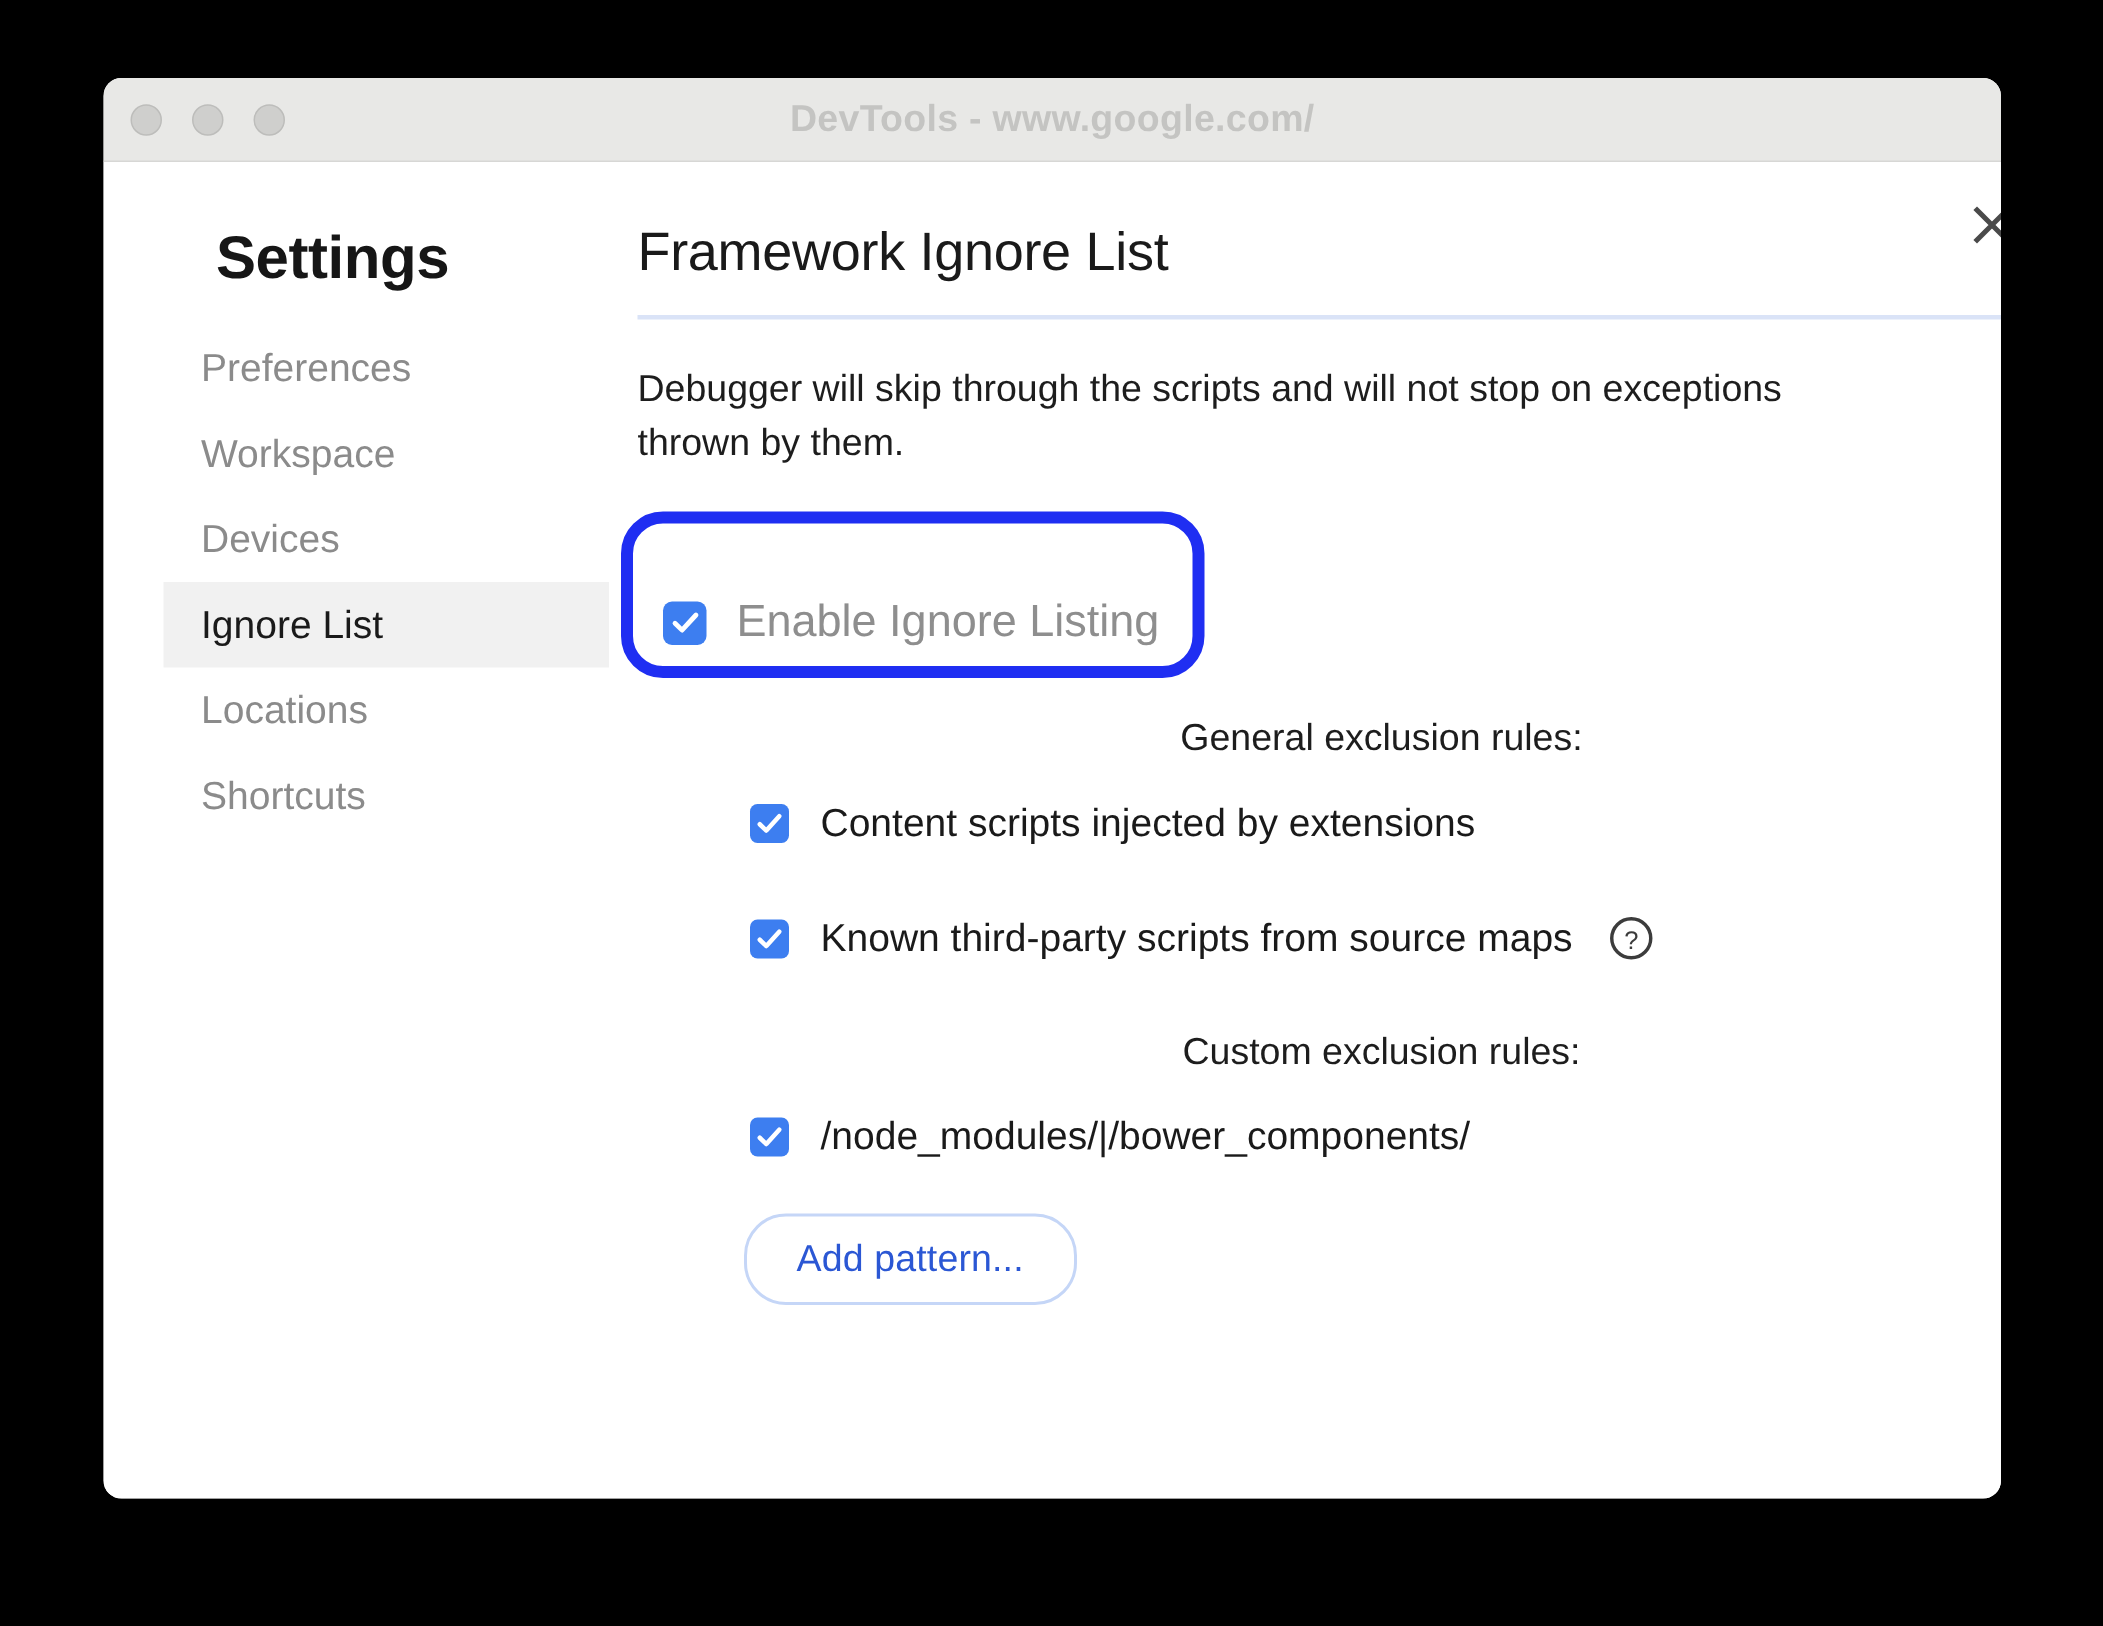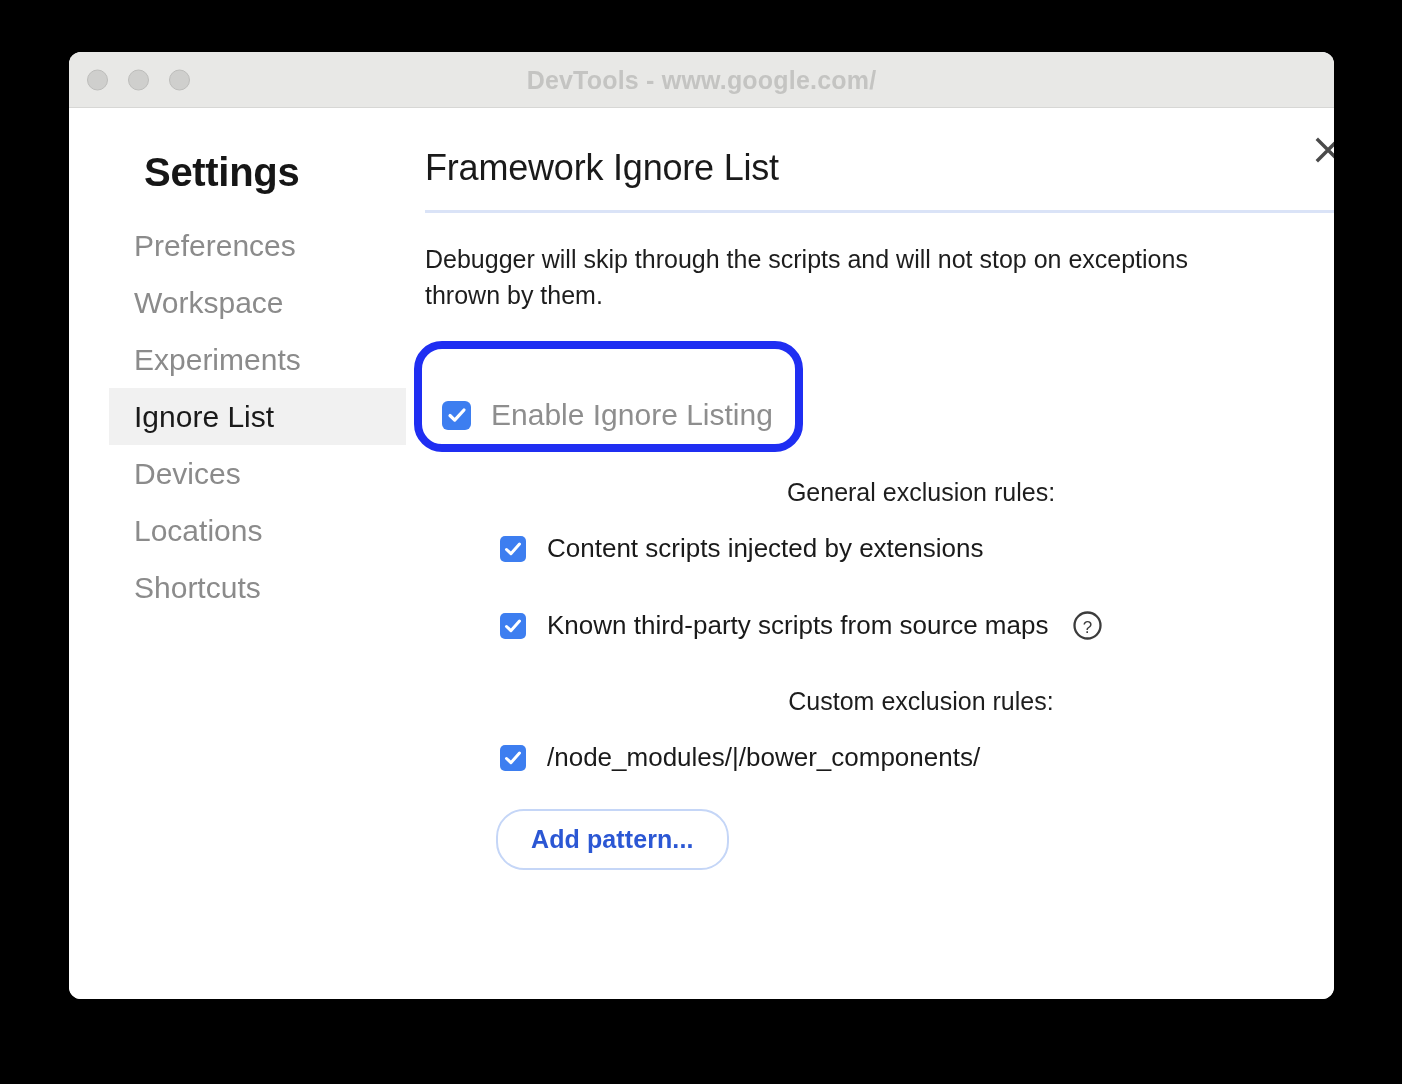--- a/index.html
+++ b/index.html
@@ -95,21 +95,21 @@
     color: #161616;
     padding: 0 0 0 35px;
     margin: 0 0 22px 0;
     letter-spacing: -0.3px;
   }
   .nav-item {
     height: 57px;
     display: flex;
     align-items: center;
     padding-left: 25px;
-    font-size: 30px;
+    font-size: 26px;
     color: #8b8b8b;
     box-sizing: border-box;
     cursor: pointer;
   }
   .nav-item.selected {
     background: #f1f1f1;
     color: #1a1a1a;
   }
 
   
@@ -248,21 +248,21 @@
 
   .add-pattern {
     margin: 36px 0 0 71px;
     display: inline-block;
     padding: 14px 33px;
     border: 2px solid #c5d6f7;
     border-radius: 28px;
     background: #ffffff;
     color: #2b57d4;
     font-size: 25px;
-    font-weight: bold;
+    font-weight: normal;
     font-family: "Liberation Sans", sans-serif;
     cursor: pointer;
     letter-spacing: 0.1px;
   }
 </style>
 </head>
 <body>
 
 <div id="root">
   <div class="window">
@@ -281,27 +281,24 @@
       <div class="sidebar">
         <div class="settings-title">Settings</div>
 
         <div class="nav-item">
           <span>Preferences</span>
         </div>
         <div class="nav-item">
           <span>Workspace</span>
         </div>
         <div class="nav-item">
-          <span>Experiments</span>
+          <span>Devices</span>
         </div>
         <div class="nav-item selected">
           <span>Ignore List</span>
-        </div>
-        <div class="nav-item">
-          <span>Devices</span>
         </div>
         <div class="nav-item">
           <span>Locations</span>
         </div>
         <div class="nav-item">
           <span>Shortcuts</span>
         </div>
       </div>
 
       <div class="content">

